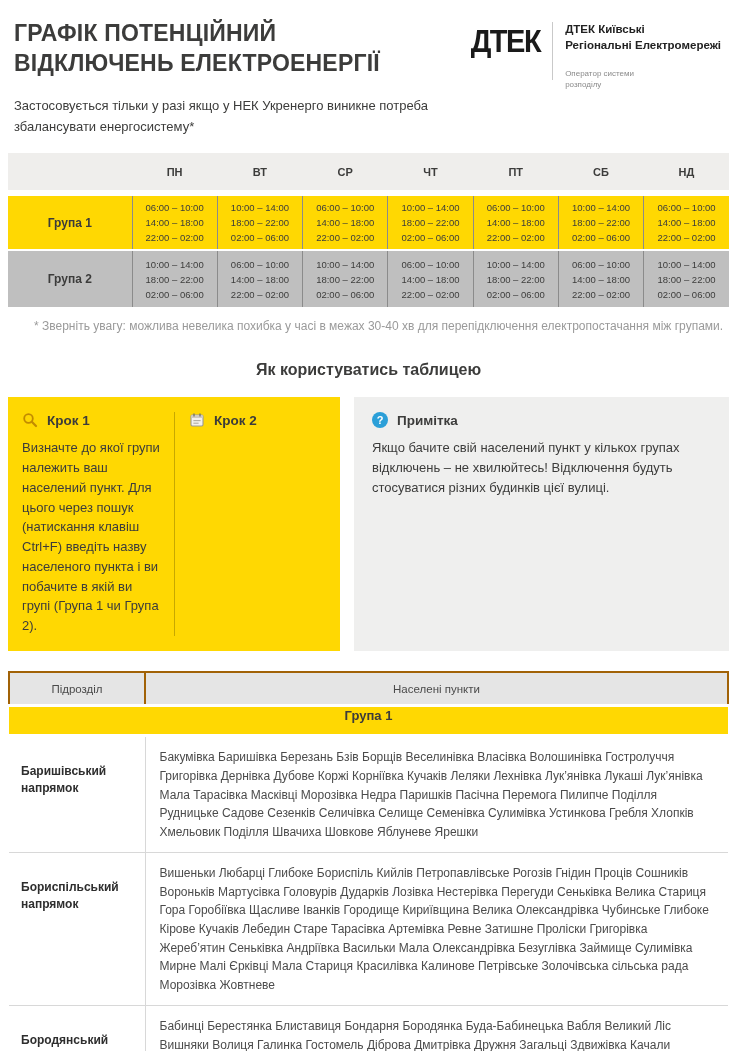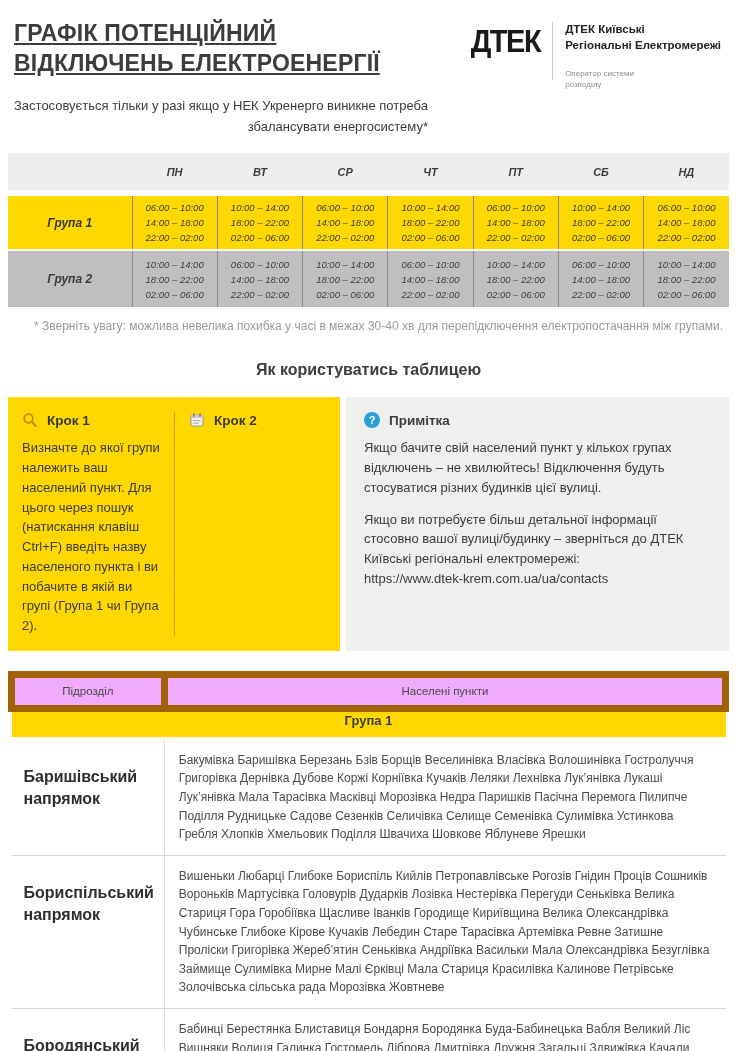--- a/index.html
+++ b/index.html
@@ -8,62 +8,62 @@
     width: 737px;
     height: 1051px;
     overflow: hidden;
     background: #ffffff;
     color: #3c3c3b;
     font-family: "Liberation Sans", sans-serif;
   }
 
   
   .hdr { display: flex; justify-content: space-between; align-items: flex-start; padding: 18px 16px 0 14px; }
-  .title { font-size: 23px; font-weight: bold; line-height: 1.32; letter-spacing: .2px; text-decoration: underline; }
-  .subtitle { margin-top: 17px; font-size: 13px; line-height: 1.6; text-align: right; }
+  .title { font-size: 23px; font-weight: bold; line-height: 1.32; letter-spacing: .2px; }
+  .subtitle { margin-top: 17px; font-size: 13px; line-height: 1.6; }
   .logo-wrap { display: flex; gap: 12px; margin-top: 4px; }
   .dtek-mark { font-size: 29px; font-weight: 900; letter-spacing: -1.5px; transform: scaleY(1.05); color: #1a1a1a; line-height: 1; margin-top: 6px; }
   .logo-divider { width: 1px; background: #c9c9c9; height: 58px; }
   .logo-text .company { font-size: 11.5px; font-weight: bold; line-height: 1.35; color: #222; }
   .logo-text .operator { margin-top: 16px; font-size: 8px; color: #8a8a8a; line-height: 1.35; }
 
   
   table.sched { width: 721px; margin: 16px 8px 0 8px; border-collapse: collapse; table-layout: fixed; }
-  table.sched td { text-align: center; vertical-align: middle; padding: 0; font-style: italic; }
+  table.sched td { text-align: center; vertical-align: middle; padding: 0; }
   table.sched col.c-label { width: 124px; }
   tr.sched-head td { background: #efeeec; height: 40px; font-size: 11px; font-weight: bold; }
   tr.grp td { height: 57px; }
   tr.g1 td { background: #ffd802; border-top: 6px solid #ffffff; }
   tr.g2 td { background: #bfbfbf; border-top: 2px solid #ffffff; }
   tr.grp td + td { border-left: 1px solid #8b8b8b; text-align: center; }
   .glabel { font-weight: bold; font-size: 12px; }
   .slot { font-size: 9.5px; line-height: 1.6; font-weight: 500; }
 
   .footnote { margin: 12px 0 0 34px; font-size: 12px; color: #9a9a9a; }
 
   
   .howto-title { text-align: center; font-weight: bold; font-size: 16px; margin-top: 28px; }
-  .howto-row { display: flex; margin: 18px 8px 0 8px; gap: 6px; }
+  .howto-row { display: flex; margin: 18px 8px 0 8px; gap: 14px; }
   .steps-box { width: 332px; background: #ffd802; display: flex; padding: 15px 0; }
   .step { width: 50%; padding: 0 14px; }
   .step + .step { border-left: 1px solid rgba(0,0,0,.22); }
   .note-box { flex: 1; background: #efefee; padding: 15px 18px; }
   .sec-head { display: flex; align-items: center; gap: 9px; font-weight: bold; font-size: 13.5px; margin-bottom: 10px; }
   .sec-body { font-size: 13px; line-height: 1.52; }
   .note-box .sec-body p { margin: 0 0 12px 0; }
   .qmark { display: inline-flex; width: 16px; height: 16px; border-radius: 50%; background: #2b9fd8; color: #fff; font-size: 11px; font-weight: bold; align-items: center; justify-content: center; flex: 0 0 16px; }
   .icon-svg { width: 16px; height: 16px; flex: 0 0 16px; }
   .url { word-break: break-all; }
 
   
   table.dirs { width: 721px; margin: 20px 8px 0 8px; border-collapse: collapse; }
   table.dirs td { vertical-align: top; }
-  tr.dirs-head td { background: #f0abfc; border: 7px solid #a16207; height: 34px; text-align: center; vertical-align: middle; font-size: 11.5px; color: #4a4a4a; }
+  tr.dirs-head td { background: #e5e5e5; border: 2px solid #a16207; height: 34px; text-align: center; vertical-align: middle; font-size: 11.5px; color: #4a4a4a; }
   td.band { background: #ffd802; border-top: 3px solid #fff; border-bottom: 3px solid #fff; text-align: center; vertical-align: middle; font-weight: bold; font-size: 13px; height: 30px; }
-  td.dname { width: 136px; font-weight: bold; font-size: 16px; line-height: 1.4; padding: 26px 10px 10px 12px; border-right: 1px solid #d8d8d8; border-bottom: 1px solid #d8d8d8; color: #2e2e2e; }
+  td.dname { width: 136px; font-weight: bold; font-size: 12px; line-height: 1.4; padding: 26px 10px 10px 12px; border-right: 1px solid #d8d8d8; border-bottom: 1px solid #d8d8d8; color: #2e2e2e; }
   td.dlist { font-size: 12px; line-height: 1.55; padding: 11px 14px 11px 14px; color: #4b4b4b; border-bottom: 1px solid #d8d8d8; }
 </style>
 </head>
 <body>
 
 <div class="hdr">
   <div>
     <div class="title">
       <div>ГРАФІК ПОТЕНЦІЙНИЙ</div>
       <div>ВІДКЛЮЧЕНЬ ЕЛЕКТРОЕНЕРГІЇ</div>
@@ -220,22 +220,20 @@
       </div>
     </div>
   </div>
   <div class="note-box">
     <div class="sec-head">
       <span class="qmark">?</span>
       <span>Примітка</span>
     </div>
     <div class="sec-body">
       <p>Якщо бачите свій населений пункт у кількох групах відключень – не хвилюйтесь! Відключення будуть стосуватися різних будинків цієї вулиці.</p>
-      <p><span>Якщо ви потребуєте більш детальної інформації стосовно вашої вулиці/будинку – зверніться до ДТЕК Київські регіональні електромережі:</span><br>
-      <span class="url">https://www.dtek-krem.com.ua/ua/contacts</span></p>
     </div>
   </div>
 </div>
 
 <table class="dirs">
   <tbody>
       <tr class="dirs-head">
     <td style="width:136px">Підрозділ</td>
     <td>Населені пункти</td>
   </tr>

